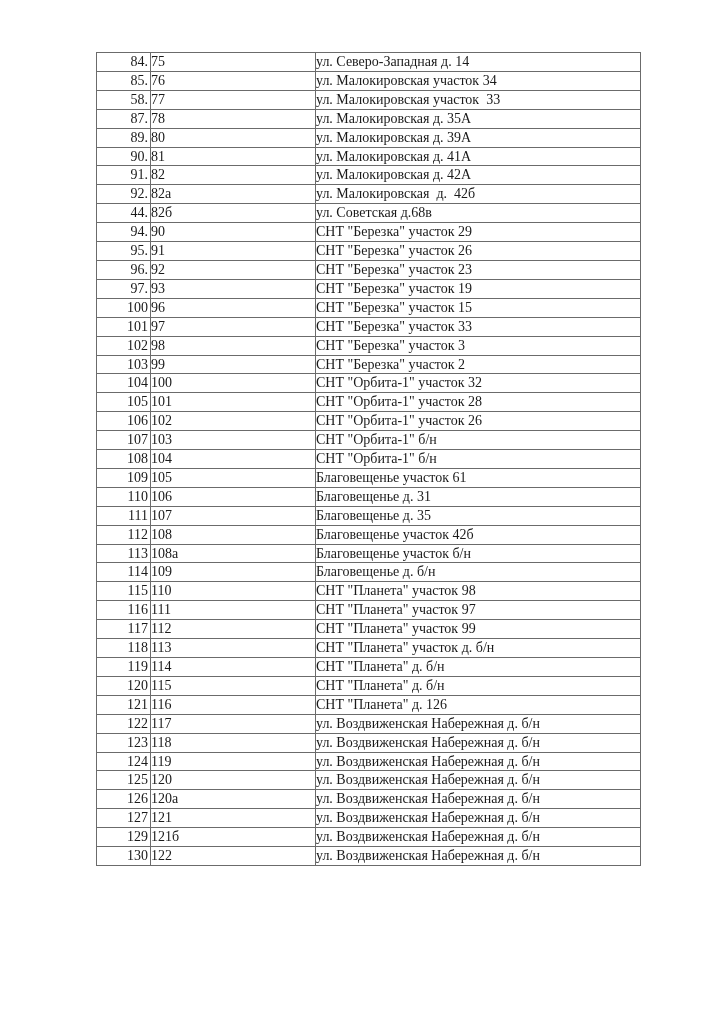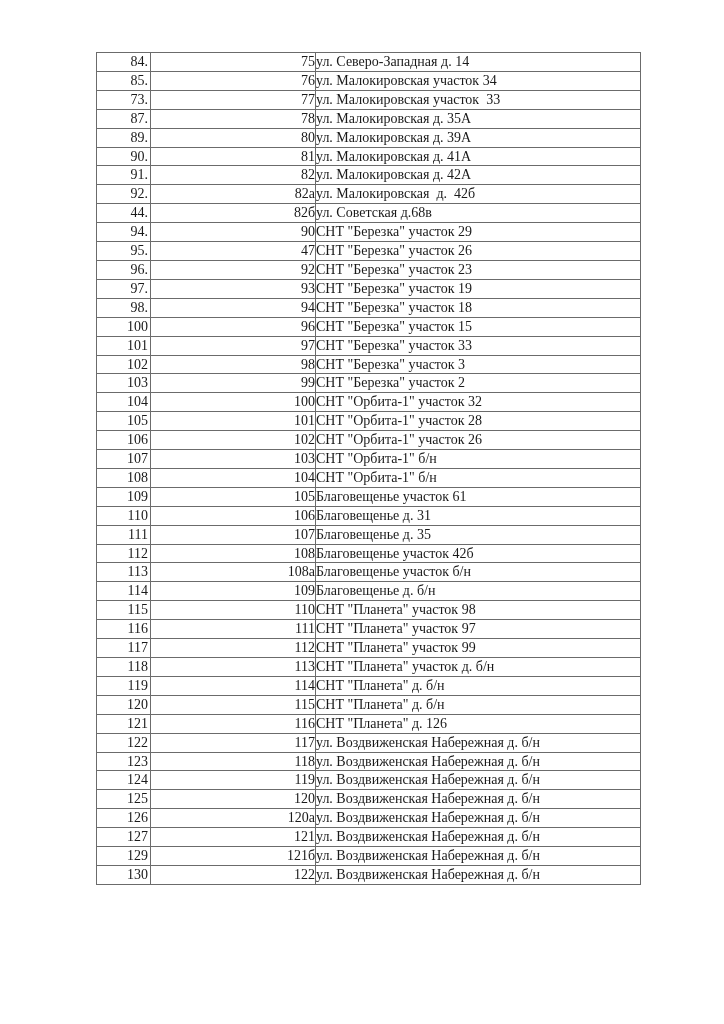--- a/index.html
+++ b/index.html
@@ -38,21 +38,21 @@
       white-space: pre;
       overflow: hidden;
     }
     td.c-num {
       width: 51px;
       text-align: right;
       padding-right: 2px !important;
     }
     td.c-code {
       width: 164px;
-      text-align: right;
+      text-align: left;
     }
     td.c-addr {
     }
   </style>
 </head>
 <body>
 
 <div class="page">
   <table class="addr">
     <tbody id="addr-body">
@@ -60,21 +60,21 @@
           <td class="c-num">84.</td>
           <td class="c-code">75</td>
           <td class="c-addr">ул. Северо-Западная д. 14</td>
         </tr>
         <tr>
           <td class="c-num">85.</td>
           <td class="c-code">76</td>
           <td class="c-addr">ул. Малокировская участок 34</td>
         </tr>
         <tr>
-          <td class="c-num">73.</td>
+          <td class="c-num">58.</td>
           <td class="c-code">77</td>
           <td class="c-addr">ул. Малокировская участок  33</td>
         </tr>
         <tr>
           <td class="c-num">87.</td>
           <td class="c-code">78</td>
           <td class="c-addr">ул. Малокировская д. 35А</td>
         </tr>
         <tr>
           <td class="c-num">89.</td>
@@ -101,37 +101,32 @@
           <td class="c-code">82б</td>
           <td class="c-addr">ул. Советская д.68в</td>
         </tr>
         <tr>
           <td class="c-num">94.</td>
           <td class="c-code">90</td>
           <td class="c-addr">СНТ "Березка" участок 29</td>
         </tr>
         <tr>
           <td class="c-num">95.</td>
-          <td class="c-code">47</td>
+          <td class="c-code">91</td>
           <td class="c-addr">СНТ "Березка" участок 26</td>
         </tr>
         <tr>
           <td class="c-num">96.</td>
           <td class="c-code">92</td>
           <td class="c-addr">СНТ "Березка" участок 23</td>
         </tr>
         <tr>
           <td class="c-num">97.</td>
           <td class="c-code">93</td>
           <td class="c-addr">СНТ "Березка" участок 19</td>
-        </tr>
-        <tr>
-          <td class="c-num">98.</td>
-          <td class="c-code">94</td>
-          <td class="c-addr">СНТ "Березка" участок 18</td>
         </tr>
         <tr>
           <td class="c-num">100</td>
           <td class="c-code">96</td>
           <td class="c-addr">СНТ "Березка" участок 15</td>
         </tr>
         <tr>
           <td class="c-num">101</td>
           <td class="c-code">97</td>
           <td class="c-addr">СНТ "Березка" участок 33</td>

